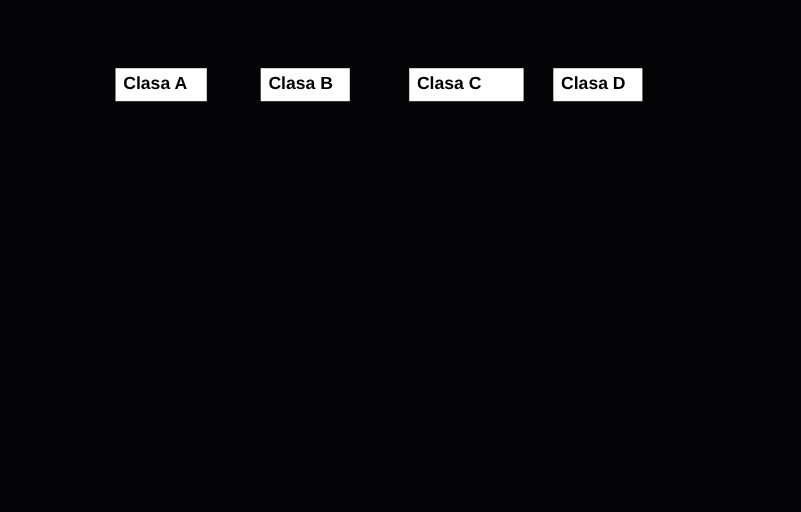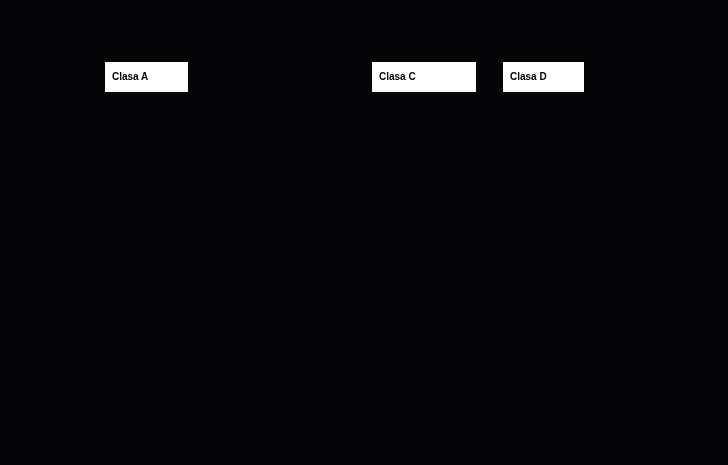--- a/index.html
+++ b/index.html
@@ -24,21 +24,21 @@
     left: 0;
     top: 0;
     width: 728px;
     height: 465px;
   }
   .class-node {
     position: absolute;
     background: #ffffff;
     color: #000000;
     font-family: "Liberation Sans", sans-serif;
-    font-size: 10px;
+    font-size: 16px;
     font-weight: bold;
     line-height: 30px;
     height: 30px;
     white-space: nowrap;
     box-sizing: border-box;
     padding-left: 7px;
     letter-spacing: 0px;
     overflow: hidden;
   }
   .diagram-body {
@@ -52,20 +52,21 @@
 </style>
 </head>
 <body>
 
 <div id="canvas">
 
   <div class="node-row">
 
     <div class="class-node" style="left:105px; top:62px; width:83px;">Clasa A</div>
 
+    <div class="class-node" style="left:237px; top:62px; width:81px;">Clasa B</div>
 
     <div class="class-node" style="left:372px; top:62px; width:104px;">Clasa C</div>
 
     <div class="class-node" style="left:503px; top:62px; width:81px;">Clasa D</div>
 
 
   </div>
 
   <div class="diagram-body"></div>
 

